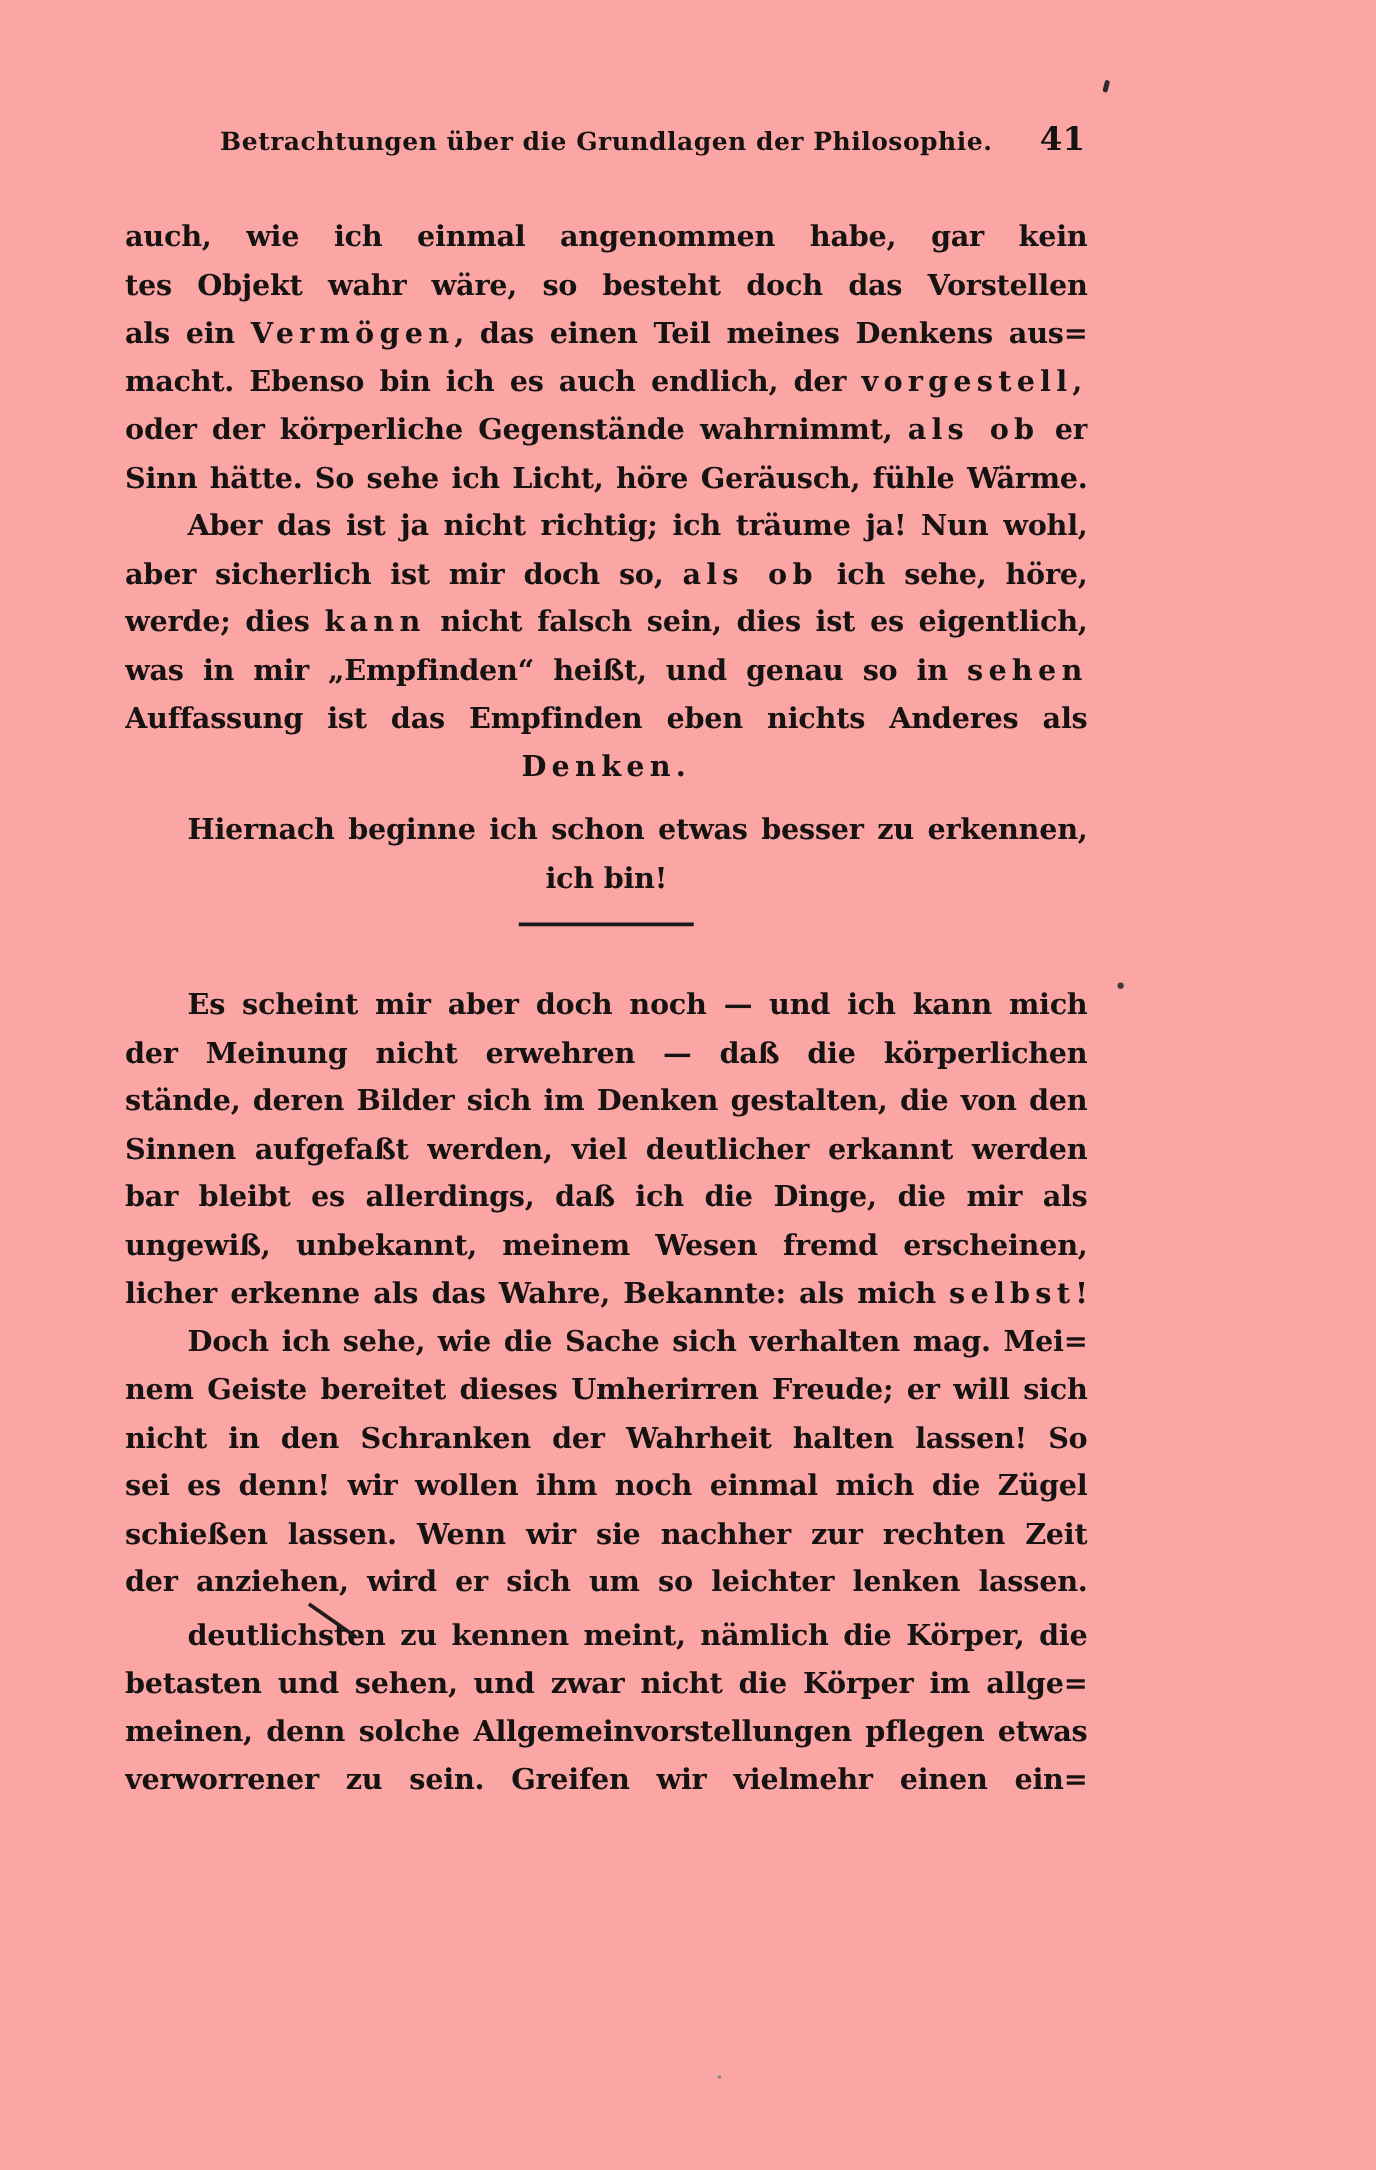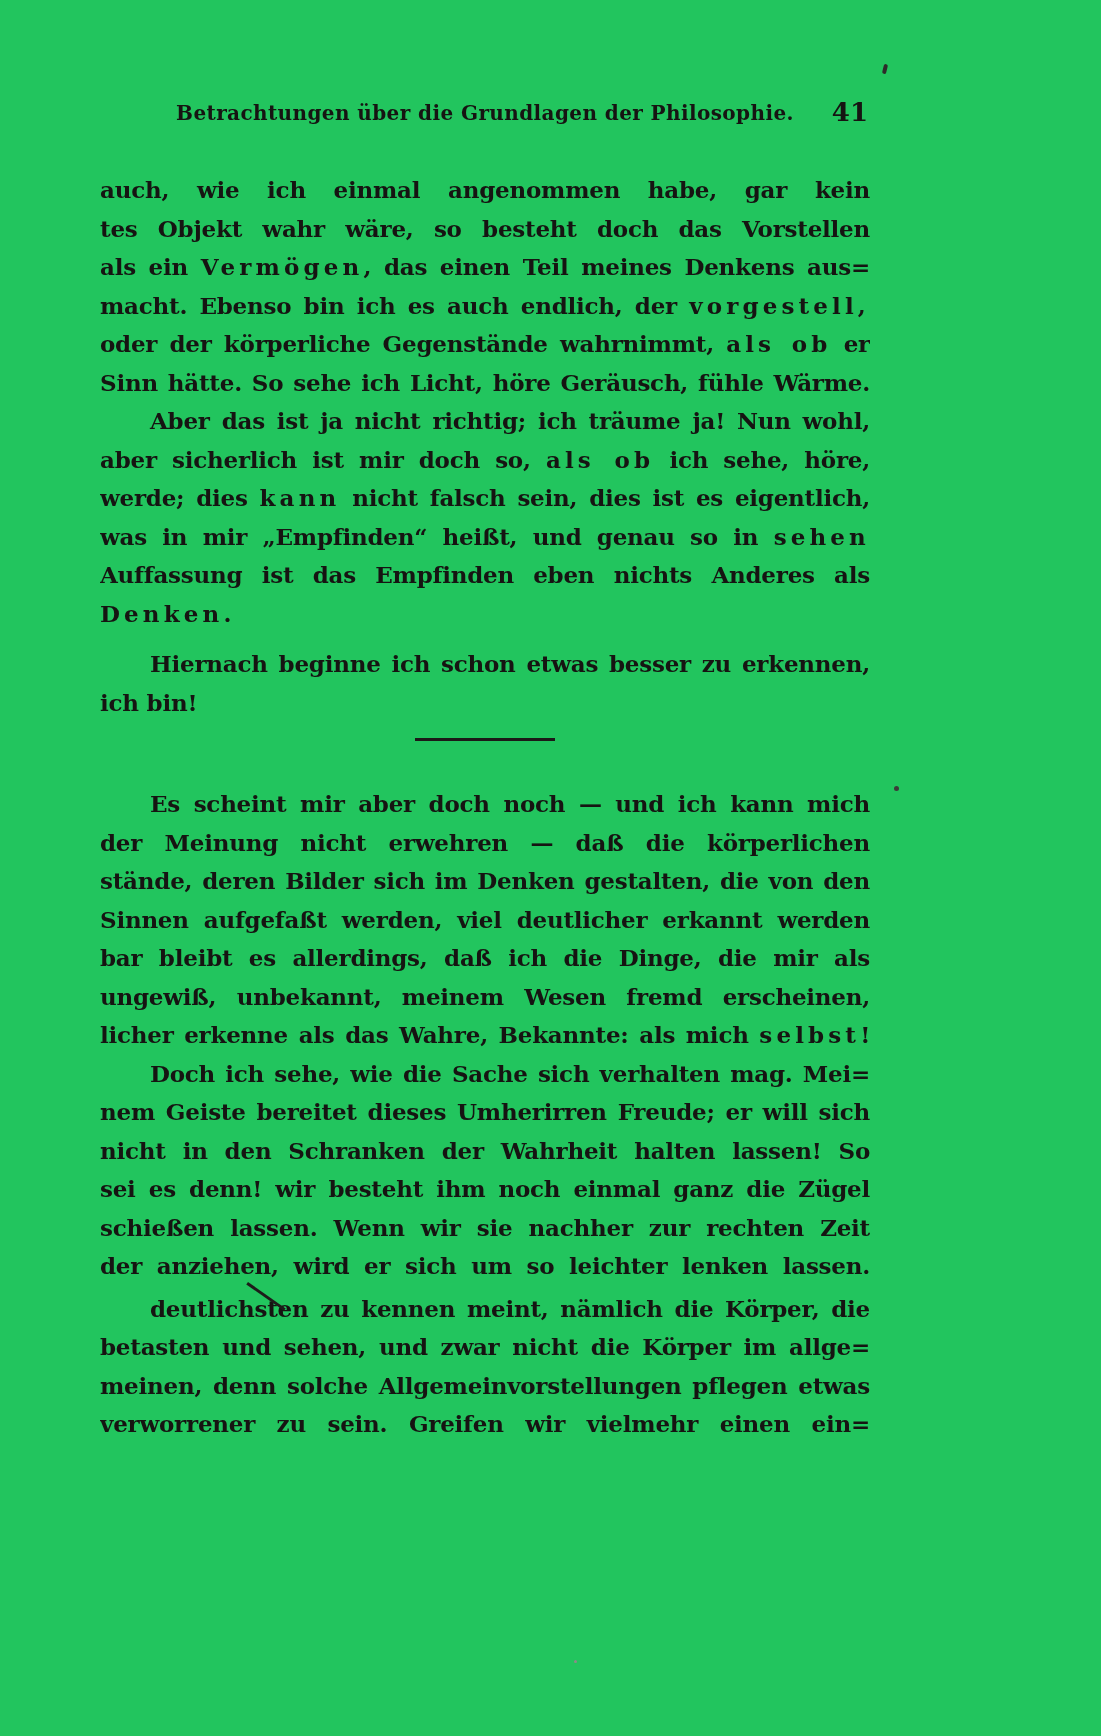--- a/index.html
+++ b/index.html
@@ -5,21 +5,21 @@
   html,body{margin:0;padding:0;}
   body{
     background:#e8e6e2;
     font-family:"DejaVu Serif","Liberation Serif",serif;
   }
   .page{
     position:relative;
     width:1101px;
     height:1736px;
     margin:0 auto;
-    background:#22c55e;
+    background:#fca5a5;
     color:#161412;
     overflow:hidden;
   }
   
   .running-header{
     position:absolute;
     left:100px;
     top:101px;
     width:770px;
     height:32px;
@@ -52,21 +52,21 @@
   }
   .paragraph{margin:0;}
   .line{
     height:38.5px;
     overflow:hidden;
     text-align:justify;
     text-align-last:justify;
     white-space:normal;
   }
   .line.short{
-    text-align:left;
+    text-align:center;
     text-align-last:auto;
   }
   .paragraph.indent .line:first-child{
     padding-left:50px;
   }
   .gesperrt{
     letter-spacing:0.18em;
   }
   .rule{
     width:140px;
@@ -144,21 +144,21 @@
         <div class="line">stände, deren Bilder sich im Denken gestalten, die von den</div>
         <div class="line">Sinnen aufgefaßt werden, viel deutlicher erkannt werden</div>
         <div class="line">bar bleibt es allerdings, daß ich die Dinge, die mir als</div>
         <div class="line">ungewiß, unbekannt, meinem Wesen fremd erscheinen, deut=</div>
         <div class="line">licher erkenne als das Wahre, Bekannte: als mich <span class="gesperrt">selbst</span>!</div>
       </div>
       <div class="paragraph indent">
         <div class="line">Doch ich sehe, wie die Sache sich verhalten mag. Mei=</div>
         <div class="line">nem Geiste bereitet dieses Umherirren Freude; er will sich</div>
         <div class="line">nicht in den Schranken der Wahrheit halten lassen! So</div>
-        <div class="line">sei es denn! wir besteht ihm noch einmal ganz die Zügel</div>
+        <div class="line">sei es denn! wir wollen ihm noch einmal mich die Zügel</div>
         <div class="line">schießen lassen. Wenn wir sie nachher zur rechten Zeit wie=</div>
         <div class="line">der anziehen, wird er sich um so leichter lenken lassen.</div>
       </div>
       <div class="paragraph indent" style="margin-top: 4px;">
         <div class="line">deutlichsten zu kennen meint, nämlich die Körper, die wir</div>
         <div class="line">betasten und sehen, und zwar nicht die Körper im allge=</div>
         <div class="line">meinen, denn solche Allgemeinvorstellungen pflegen etwas</div>
         <div class="line">verworrener zu sein. Greifen wir vielmehr einen ein=</div>
       </div>
     </div>

